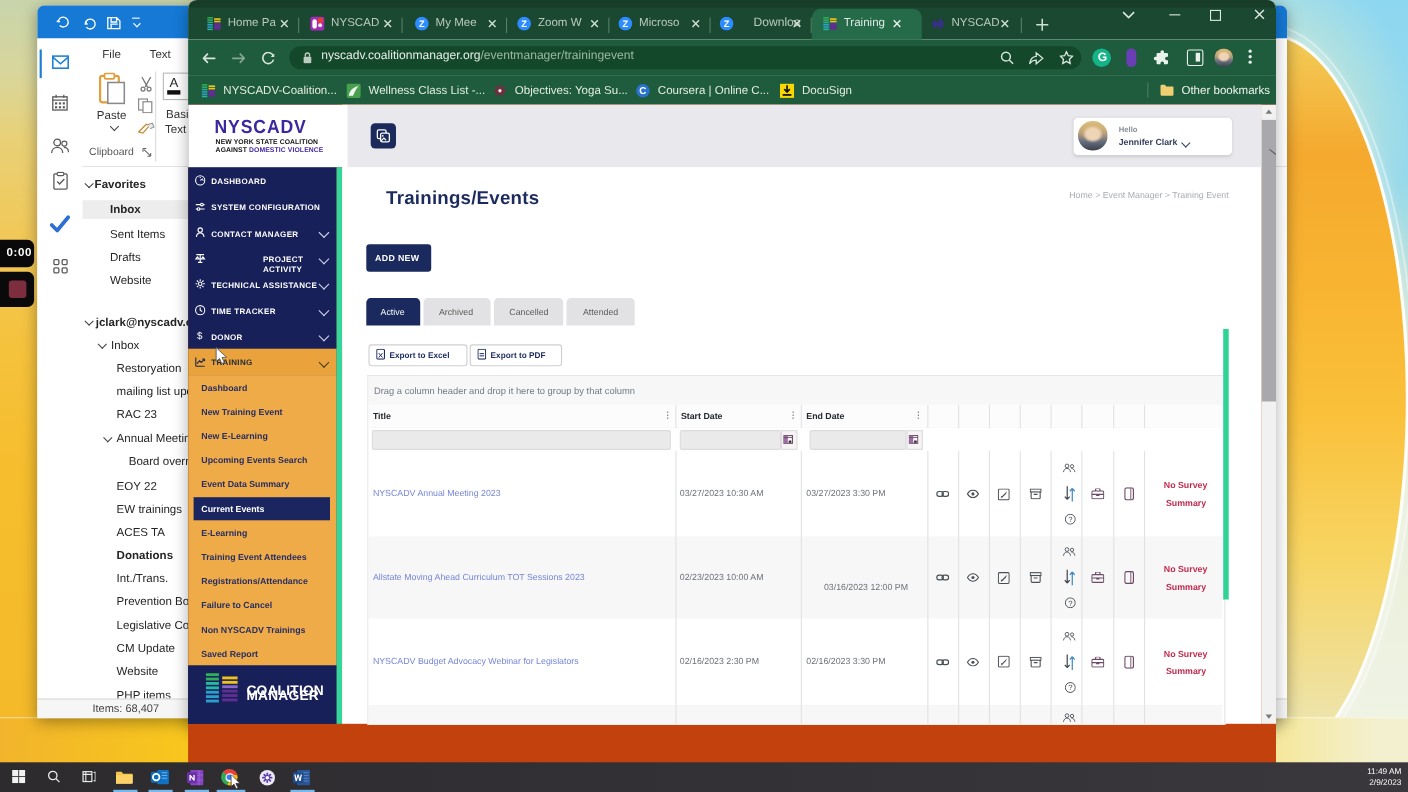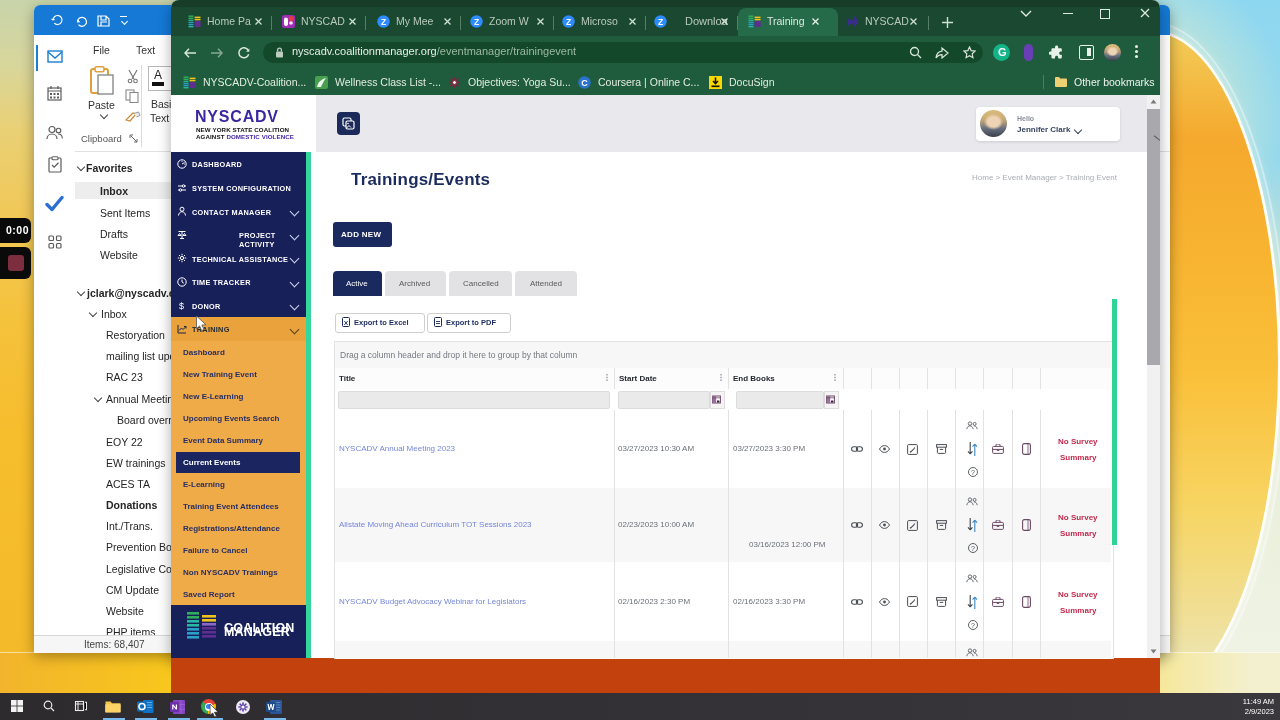--- a/index.html
+++ b/index.html
@@ -543,21 +543,21 @@
         <div class="cell-line" style="left:588px;top:273px;width:1px;height:290px;"></div>
         <div class="cell-line" style="left:616px;top:273px;width:1px;height:290px;"></div>
         <div class="cell-line" style="left:644px;top:273px;width:1px;height:290px;"></div>
         <div class="cell-line" style="left:672px;top:273px;width:1px;height:290px;"></div>
         <div class="cell-line" style="left:701px;top:273px;width:1px;height:290px;"></div>
         <div class="cell-line" style="left:729px;top:273px;width:1px;height:290px;"></div>
         <div class="a hdr" style="left:28px;top:279px;">Title</div>
         <div class="a kdots" style="left:292px;top:278px;">⋮</div>
         <div class="a hdr" style="left:308px;top:279px;">Start Date</div>
         <div class="a kdots" style="left:406px;top:278px;">⋮</div>
-        <div class="a hdr" style="left:422px;top:279px;">End Books</div>
+        <div class="a hdr" style="left:422px;top:279px;">End Date</div>
         <div class="a kdots" style="left:520px;top:278px;">⋮</div>
         <div class="a" style="left:24px;top:294px;width:776px;height:21px;background:#fff;border-bottom:1px solid #e0e0e0;"></div>
         <div class="a" style="left:27px;top:296px;width:270px;height:16px;background:#eaeaea;border:1px solid #dcdcdc;border-radius:2px;"></div>
         <div class="a" style="left:307px;top:296px;width:90px;height:16px;background:#eaeaea;border:1px solid #dcdcdc;border-radius:2px;"></div>
         <div class="a" style="left:399px;top:296px;width:13px;height:16px;background:#f5f3f4;border:1px solid #ddd;"></div>
         <svg class="a svg" style="left:401px;top:300px;" width="9" height="9" viewBox="0 0 9 9">
           <rect x="0.6" y="1" width="7.8" height="7" fill="#fff" stroke="#6b4a64" stroke-width="1"></rect>
           <rect x="0.6" y="1" width="3.6" height="7" fill="#9b6da0"></rect>
           <path d="M0.6 2.8h7.8" stroke="#6b4a64" stroke-width="0.8"></path>
           <rect x="5" y="5.5" width="2.4" height="2" fill="#2c2430"></rect>
@@ -618,21 +618,21 @@
         </svg>
         <svg class="a svg" style="left:711px;top:348.0px;" width="9" height="12" viewBox="0 0 9 12">
           <rect x="0.6" y="0.6" width="7.8" height="10.8" rx="1.6" fill="none" stroke="#6b4a64" stroke-width="1.1"></rect>
           <path d="M6 1v10" stroke="#6b4a64" stroke-width="0.8"></path>
         </svg>
         <div class="a nosv" style="left:747px;top:342.0px;">No Survey</div>
         <div class="a nosv" style="left:749px;top:358.0px;">Summary</div>
         <div class="a" style="left:24px;top:393px;width:776px;height:74px;background:#f7f7f8;border-bottom:1px solid #e6e6e6;"></div>
         <div class="a lnk" style="left:28px;top:425.0px;">Allstate Moving Ahead Curriculum TOT Sessions 2023</div>
         <div class="a dt" style="left:307px;top:425.0px;">02/23/2023 10:00 AM</div>
-        <div class="a dt" style="left:422px;top:445px;padding-left:16px;">03/16/2023 12:00 PM</div>
+        <div class="a dt" style="left:422px;top:434px;padding-left:16px;">03/16/2023 12:00 PM</div>
         <svg class="a svg" style="left:540px;top:426.0px;" width="12" height="8" viewBox="0 0 12 8">
           <g fill="none" stroke="#4a4f54" stroke-width="1.1">
             <rect x="0.6" y="1.8" width="6" height="4.4" rx="2.2"></rect>
             <rect x="5.4" y="1.8" width="6" height="4.4" rx="2.2"></rect>
           </g>
         </svg>
         <svg class="a svg" style="left:568px;top:426.0px;" width="11" height="8" viewBox="0 0 11 8">
           <path d="M.5 4C2 1.5 3.6.6 5.5.6S9 1.5 10.5 4C9 6.5 7.4 7.4 5.5 7.4S2 6.5.5 4z" fill="none" stroke="#4a4f54" stroke-width="1"></path>
           <circle cx="5.5" cy="4" r="1.4" fill="#4a4f54"></circle>
         </svg>

